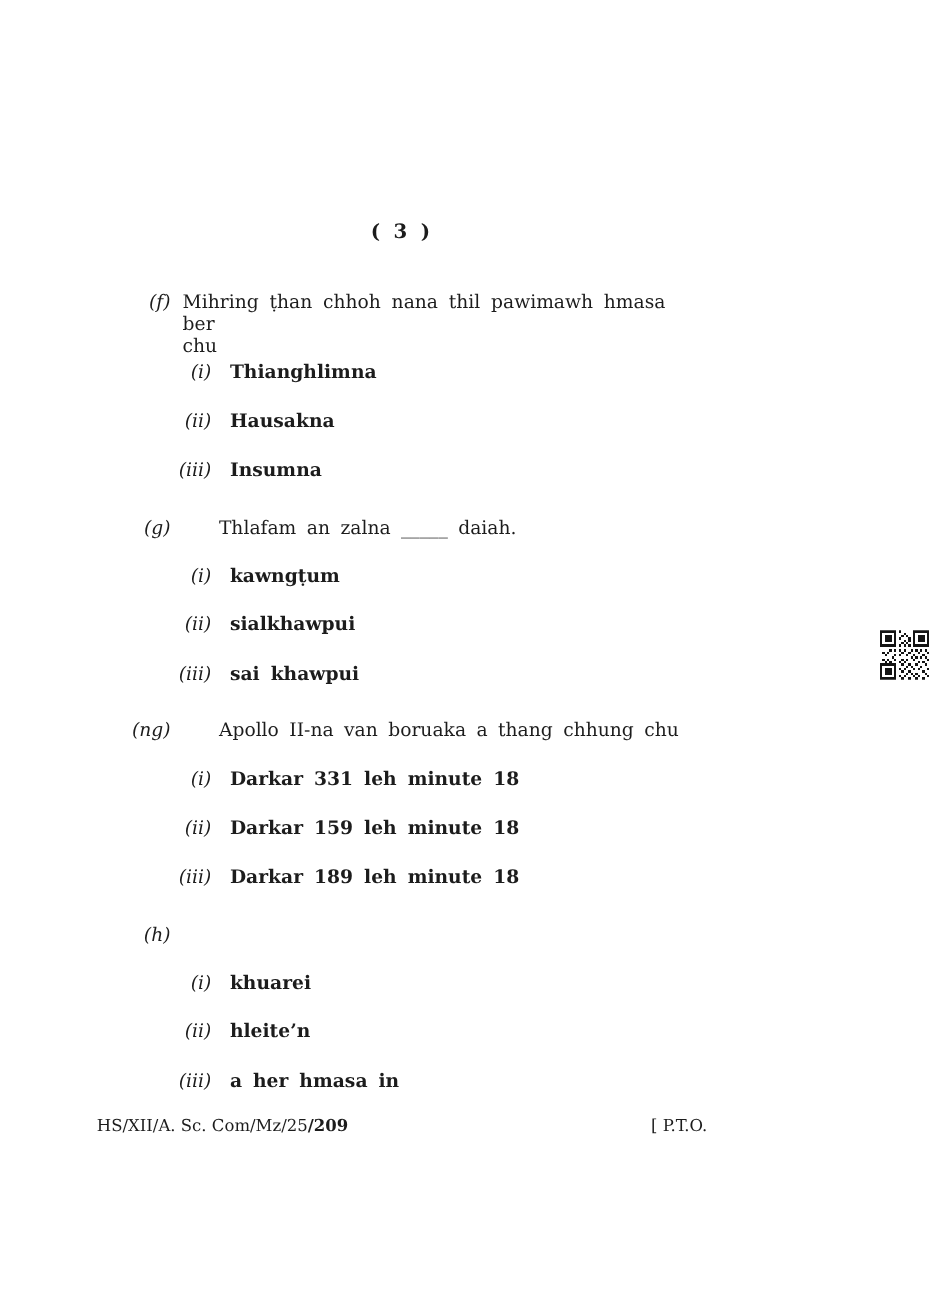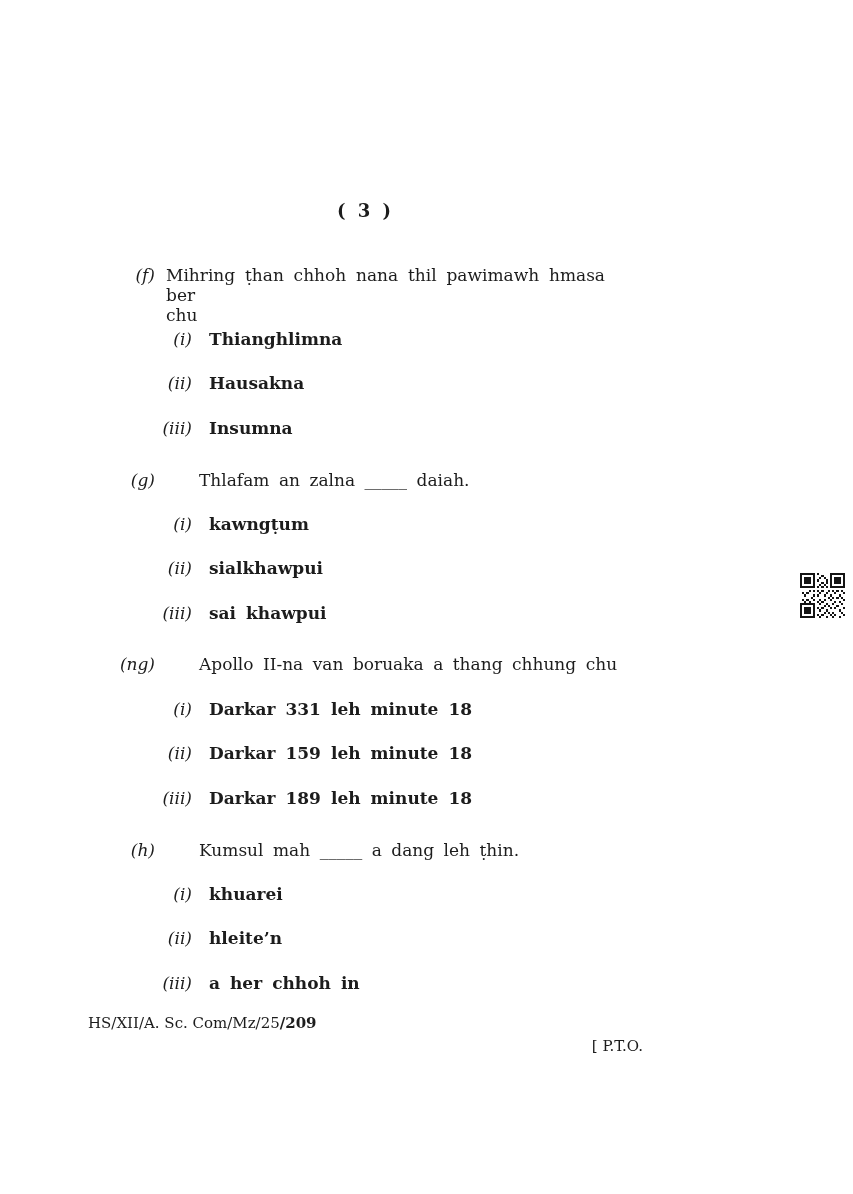--- a/index.html
+++ b/index.html
@@ -59,21 +59,21 @@
   .footer {
     position: absolute;
     top: 1013px;
     left: 88px;
     width: 555px;
     font-size: 15px;
     line-height: 20px;
   }
   .footer-code { position: absolute; left: 0; top: 0; white-space: nowrap; }
   .footer-code .bold { font-weight: bold; }
-  .footer-pto { position: absolute; right: 0; top: 0; white-space: nowrap; margin-top: 23px; }
+  .footer-pto { position: absolute; right: 0; top: 0; white-space: nowrap; }
   .qr {
     position: absolute;
     left: 800px;
     top: 573px;
     width: 45px;
     height: 45px;
   }
 </style>
 </head>
 <body>
@@ -131,33 +131,32 @@
     <span class="olabel">(ii)</span>
     <div class="otext">Darkar 159 leh minute 18</div>
   </div>
   <div class="orow" style="top:788px">
     <span class="olabel">(iii)</span>
     <div class="otext">Darkar 189 leh minute 18</div>
   </div>
 
   <div class="qrow" style="top:840px">
     <span class="qlabel">(h)</span>
-    <div class="qtext single">Kumsul mah _____ a dang leh ṭhin.</div>
   </div>
   <div class="orow" style="top:884px">
     <span class="olabel">(i)</span>
     <div class="otext">khuarei</div>
   </div>
   <div class="orow" style="top:928px">
     <span class="olabel">(ii)</span>
     <div class="otext">hleite’n</div>
   </div>
   <div class="orow" style="top:973px">
     <span class="olabel">(iii)</span>
-    <div class="otext">a her chhoh in</div>
+    <div class="otext">a her hmasa in</div>
   </div>
 
   <svg class="qr" viewBox="0 0 21 21" shape-rendering="crispEdges" xmlns="http://www.w3.org/2000/svg" aria-hidden="true">
     <rect width="21" height="21" fill="#ffffff"></rect>
     <g fill="#141414">
       <rect x="0" y="0" width="7" height="7"></rect>
         <rect x="1" y="1" width="5" height="5" fill="#ffffff"></rect>
         <rect x="2" y="2" width="3" height="3"></rect>
       <rect x="14" y="0" width="7" height="7"></rect>
         <rect x="15" y="1" width="5" height="5" fill="#ffffff"></rect>

